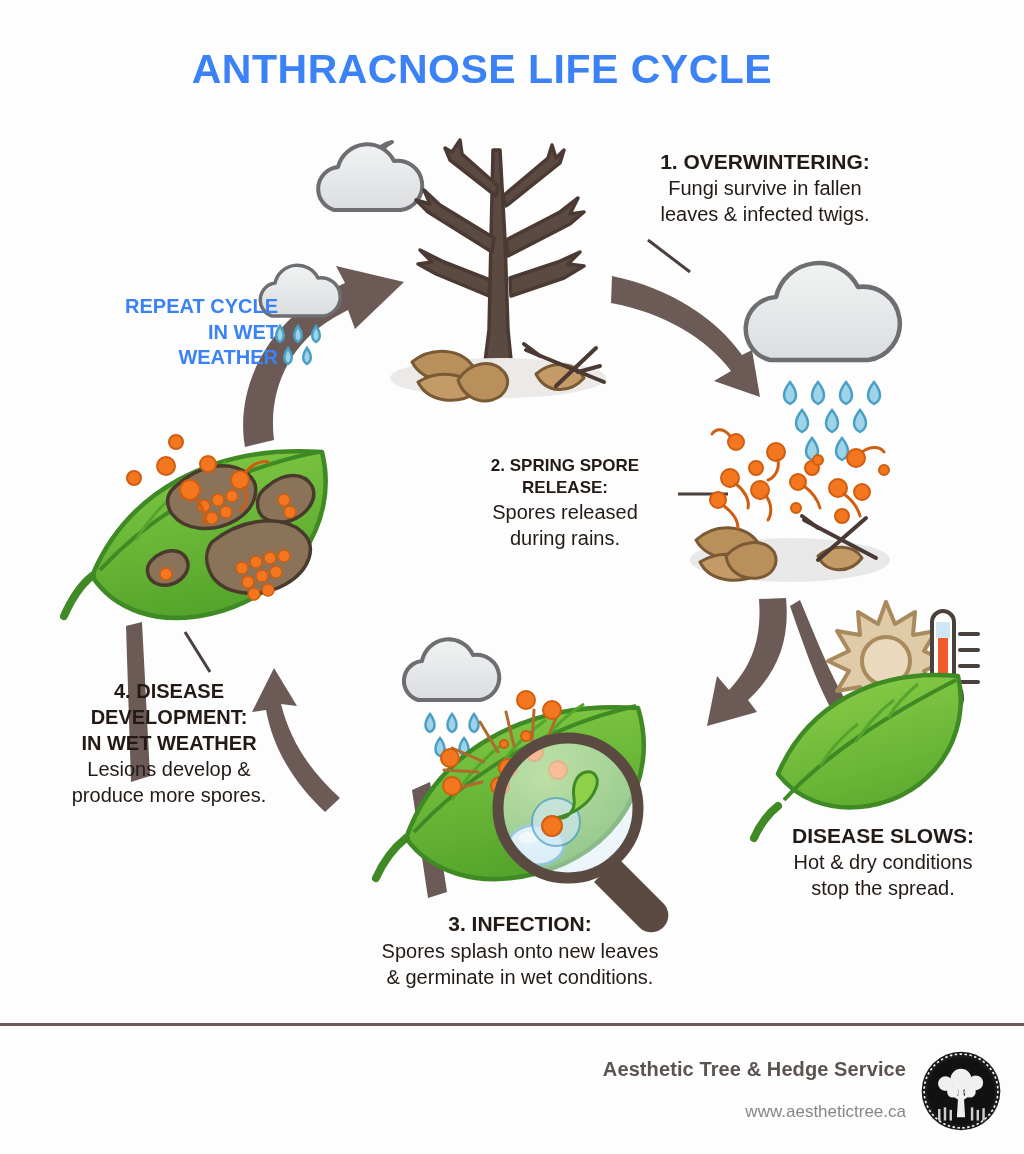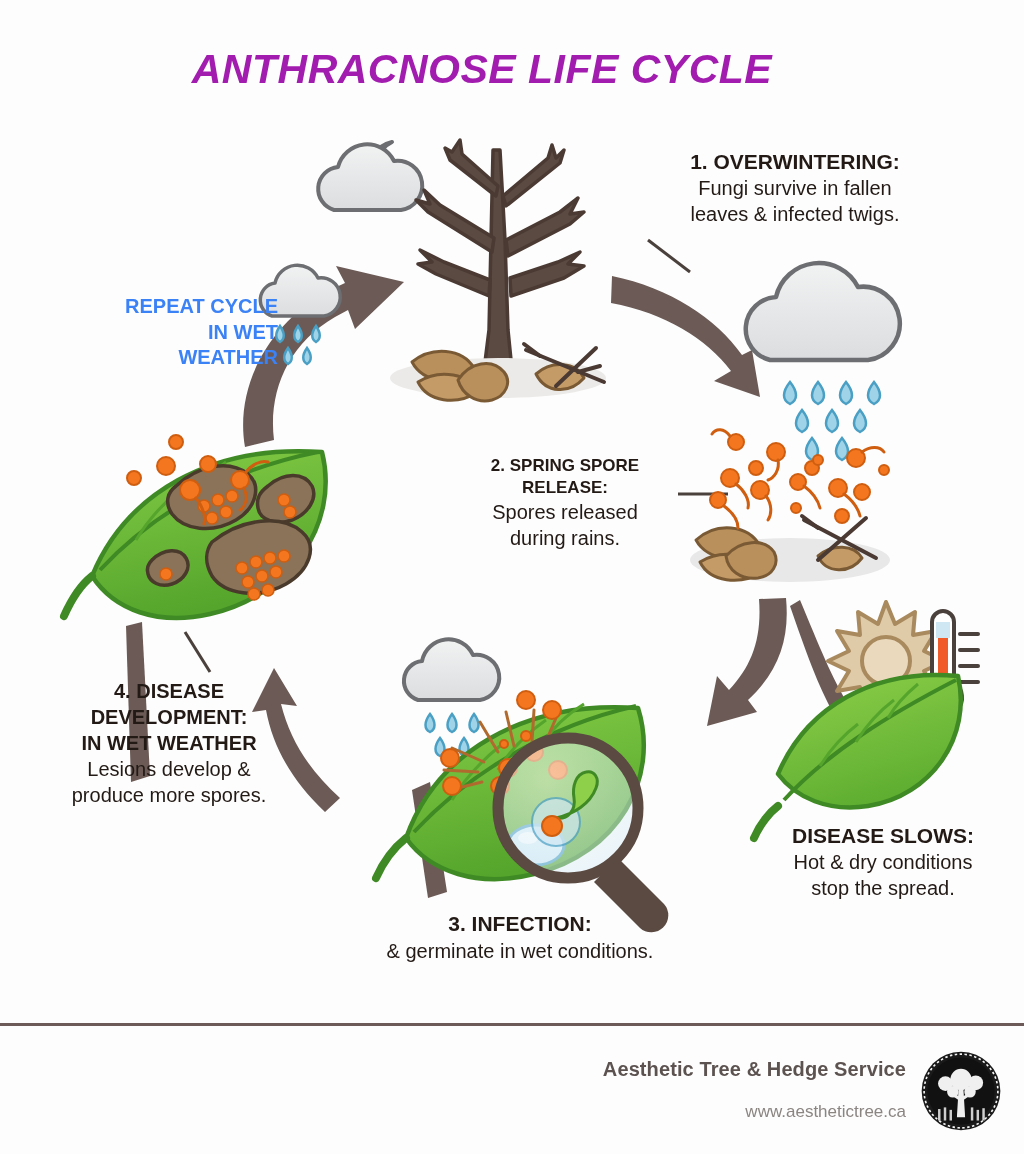--- a/index.html
+++ b/index.html
@@ -9,30 +9,29 @@
     font-family:"Liberation Sans",sans-serif;
     overflow:hidden;
     position:relative;
   }
   .canvas{position:absolute;inset:0;}
   svg.stage{position:absolute;left:0;top:0;width:1024px;height:1154px;}
 
   .title{
     position:absolute;left:0;top:46px;width:964px;text-align:center;
     font-size:41px;font-weight:bold;letter-spacing:.5px;
-    color:#a21caf;
-    font-style:italic;
+    color:#3b82f6;
   }
 
   .blk{position:absolute;color:#231a16;}
   .blk .hd{font-weight:bold;}
   .blk .bd{font-weight:normal;}
 
   
-  #s1{left:650px;top:148px;width:290px;text-align:center;line-height:1.3;}
+  #s1{left:620px;top:148px;width:290px;text-align:center;line-height:1.3;}
   #s1 .hd{font-size:21px;}
   #s1 .bd{font-size:20px;}
 
   
   #s2{left:440px;top:455px;width:250px;text-align:center;line-height:1.3;}
   #s2 .hd{font-size:17px;}
   #s2 .bd{font-size:20px;}
 
   
   #s3{left:330px;top:910px;width:380px;text-align:center;line-height:1.32;}
@@ -343,20 +342,21 @@
 
   <div class="blk" id="s2">
     <div class="hd">2. SPRING SPORE</div>
     <div class="hd">RELEASE:</div>
     <div class="bd">Spores released</div>
     <div class="bd">during rains.</div>
   </div>
 
   <div class="blk" id="s3">
     <div class="hd">3. INFECTION:</div>
+    <div class="bd">Spores splash onto new leaves</div>
     <div class="bd">&amp; germinate in wet conditions.</div>
   </div>
 
   <div class="blk" id="s4">
     <div class="hd">4. DISEASE</div>
     <div class="hd">DEVELOPMENT:</div>
     <div class="hd">IN WET WEATHER</div>
     <div class="bd">Lesions develop &amp;</div>
     <div class="bd">produce more spores.</div>
   </div>

